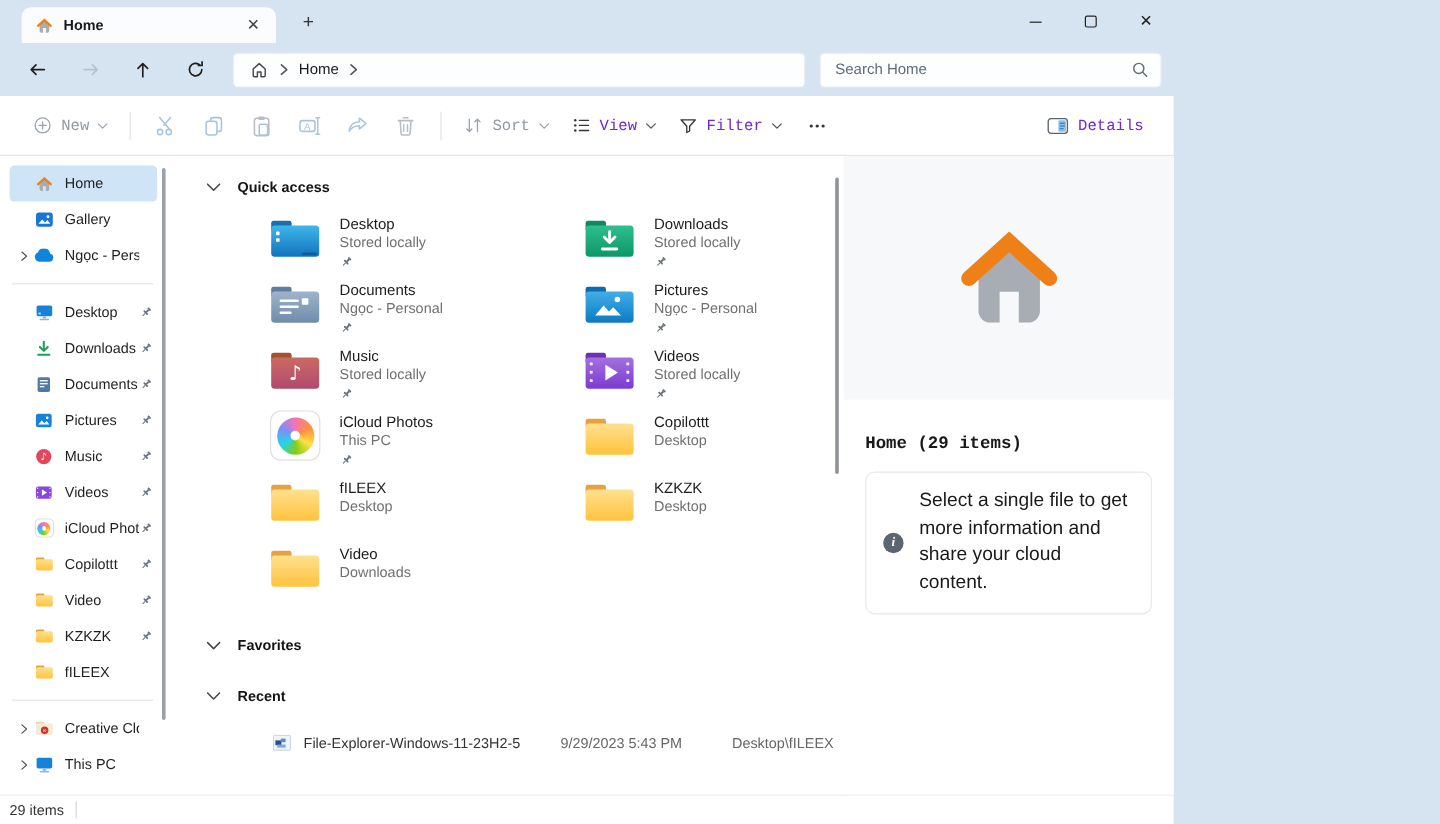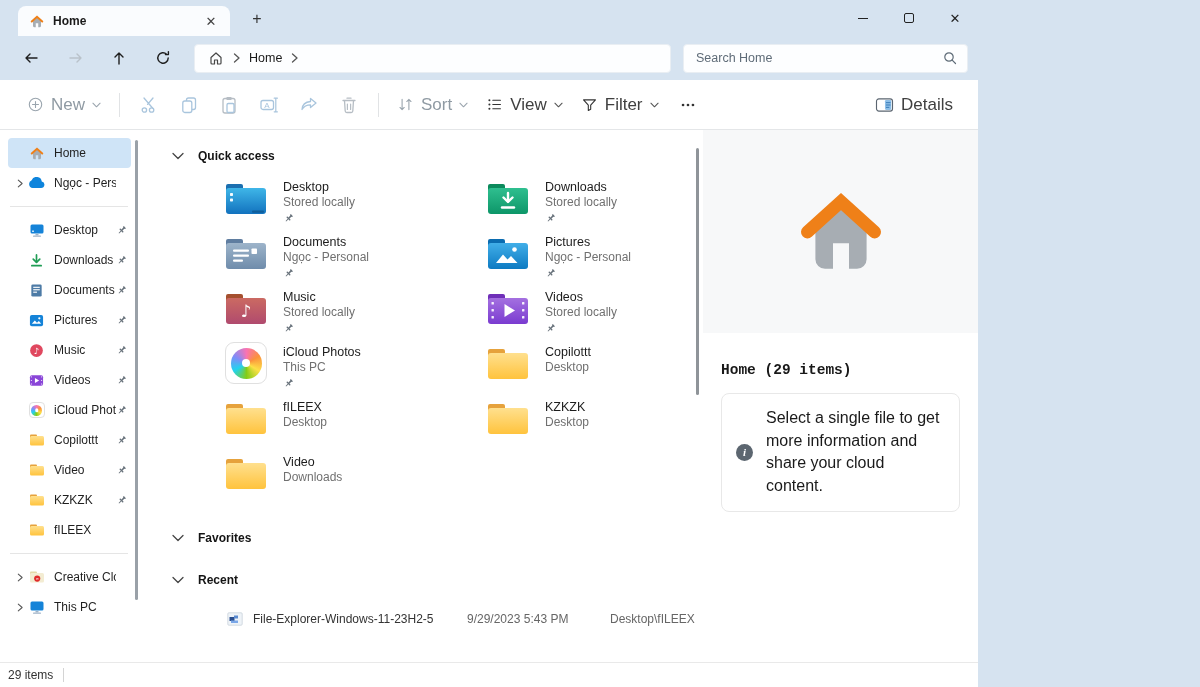--- a/index.html
+++ b/index.html
@@ -26,24 +26,24 @@
   .breadcrumb { flex:1; height:29px; background:#fdfeff; border-radius:4px; margin:0 12px 0 4px; display:flex; align-items:center; padding:0 10px 0 13px; border:1px solid #e9eef3; }
   .crumb-sep { margin:0 9px; display:flex; }
   .crumb-label { font-size:12.5px; color:#1a1a1a; }
   .searchbox { width:285px; height:29px; background:#fdfeff; border-radius:4px; border:1px solid #e9eef3; display:flex; align-items:center; padding:0 10px 0 12px; }
   .searchbox input { flex:1; border:none; outline:none; background:transparent; font-family:inherit; font-size:12.5px; color:#1d4ed8; }
   .searchbox input::placeholder { color:#5f6c78; }
 
   
   .toolbar { height:50px; background:#fff; border-bottom:1px solid #e4e6e8; display:flex; align-items:center; padding:0 16px 0 18px; flex-shrink:0; }
   .tbtn { display:flex; align-items:center; gap:7px; padding:6px 9px; border-radius:4px; }
-  .tbtn .lbl { font-size:17px; }
+  .tbtn .lbl { font-size:13px;font-family:Liberation Mono, monospace; }
   .disabled { color:#8f9aa3; }
   .disabled .lbl { color:#8f9aa3; }
-  .enabled { color:#404040; }
+  .enabled { color:#6d28d9; }
   .tsep { width:1px; height:24px; background:#e1e3e5; margin:0 9px; }
   .iconbtn { width:40px; height:34px; display:flex; align-items:center; justify-content:center; border-radius:4px; }
   .tb-right { margin-left:auto; display:flex; align-items:center; }
 
   
   .bodyrow { flex:1; display:flex; background:#fff; position:relative; min-height:0; }
 
   
   .sidebar { width:140px; flex-shrink:0; padding-top:8px; position:relative; overflow:hidden; }
   .side-item { height:30px; display:flex; align-items:center; margin:0 9px 0 8px; padding:0 2px 0 4px; border-radius:4px; }
@@ -326,20 +326,32 @@
         <span class="side-ico">
             <svg width="16" height="15" viewBox="0 0 32 30">
               <path d="M8 13.5 16 6.5 24 13.5 V23.5 a3 3 0 0 1 -3 3 h-2.5 v-8 h-5 v8 H11 a3 3 0 0 1 -3 -3 Z" fill="#a7adb3"></path>
               <path d="M5.5 15 16 5.5 26.5 15" stroke="#ef8018" stroke-width="4" stroke-linecap="round" fill="none"></path>
             </svg>
           </span>
         <span class="side-label">Home</span>
         <span class="side-pin"></span>
       </div>
 
+      <div class="side-item">
+        <span class="expander"></span>
+        <span class="side-ico">
+            <svg width="16" height="16" viewBox="0 0 16 16">
+              <rect x="1" y="2" width="14" height="12" rx="2.5" fill="#1976d2"></rect>
+              <path d="M3 11.5 6.2 8l2.3 2.4 2-2 2.5 3.1z" fill="#fff"></path>
+              <circle cx="11" cy="5.6" r="1.2" fill="#fff"></circle>
+            </svg>
+          </span>
+        <span class="side-label">Gallery</span>
+        <span class="side-pin"></span>
+      </div>
 
       <div class="side-item">
         <span class="expander">
             <svg width="6" height="9" viewBox="0 0 7 10">
               <path d="M1.5 1 6 5 1.5 9" stroke="#555" stroke-width="1.2" fill="none" stroke-linecap="round" stroke-linejoin="round"></path>
             </svg>
           </span>
         <span class="side-ico">
             <svg width="17" height="12" viewBox="0 0 20 14">
               <path d="M5.5 13h9.8a4 4 0 0 0 .9-7.9A6.2 6.2 0 0 0 4.3 3.8 4.8 4.8 0 0 0 5.5 13z" fill="#0e84dc"></path>

